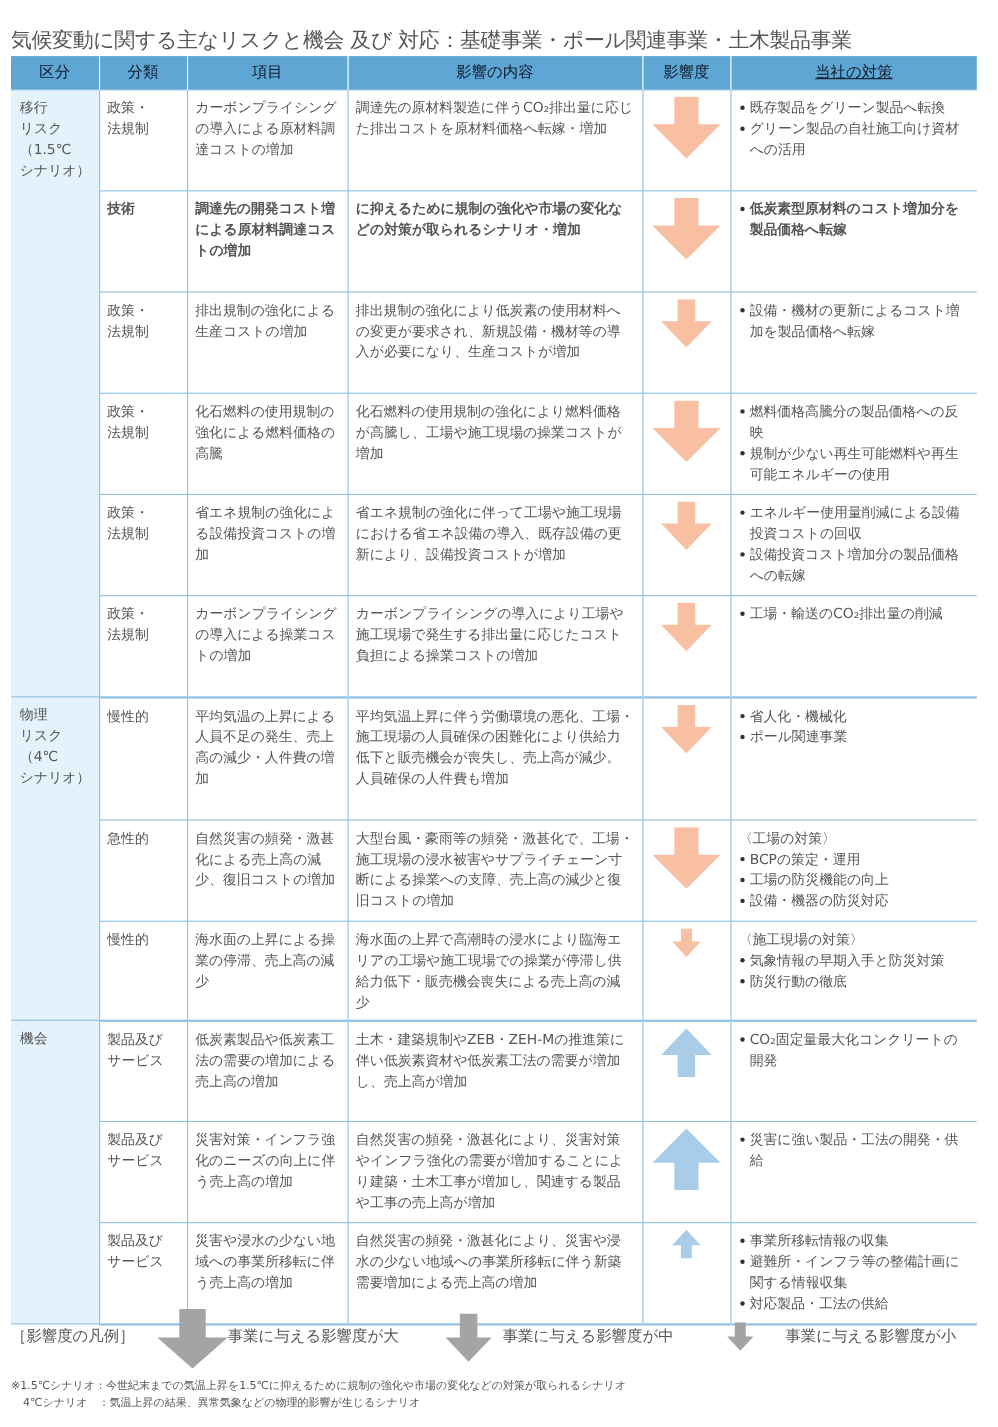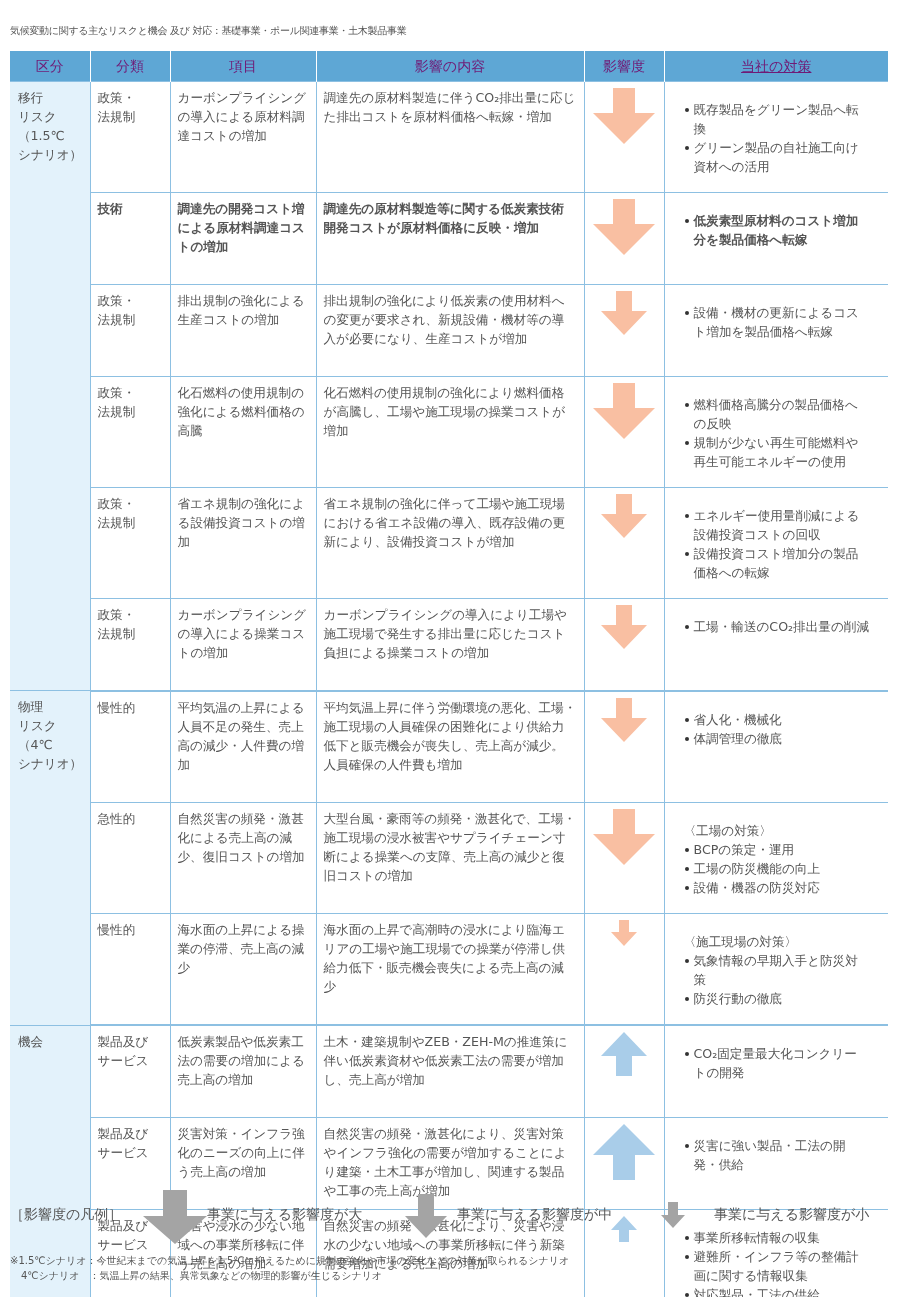--- a/index.html
+++ b/index.html
@@ -3,45 +3,45 @@
 <meta charset="utf-8">
 <style>
   html, body { margin: 0; padding: 0; background: #ffffff; }
   body {
     width: 907px; height: 1297px; position: relative; overflow: hidden;
     font-family: "DejaVu Sans", "Liberation Sans", sans-serif;
     color: #4a4a4a;
   }
   .title {
     position: absolute; left: 10px; top: 24px;
-    font-size: 10px; color: #555; letter-spacing: -0.3px;
+    font-size: 19px; color: #555; letter-spacing: -0.3px;
   }
   table.risk {
     position: absolute; left: 10px; top: 51px;
     width: 878px; border-collapse: collapse; table-layout: fixed;
     font-size: 12.6px; line-height: 19px;
   }
   table.risk th {
-    background: #5ea7d5; color: #701a75; font-weight: normal;
+    background: #5ea7d5; color: #0f172a; font-weight: normal;
     font-size: 14px; height: 30px; padding: 0;
     border-left: 1px solid #ffffff; border-right: 1px solid #ffffff;
   }
   table.risk th:first-child { border-left: none; }
   table.risk th:last-child { border-right: none; text-decoration: underline; }
   table.risk td {
     border: 1px solid #8dc0e2; vertical-align: top;
     padding: 6px 7px 4px 7px; color: #555;
   }
   table.risk tr.group-end td { border-bottom: 2px solid #8dc0e2; }
   table.risk td.kubun {
     background: #e3f2fb; border-left: none; padding-left: 8px;
   }
   table.risk td:last-child { border-right: none; }
   td.impact { text-align: center; vertical-align: middle; padding: 0; }
-  .measures { margin: 12px; padding: 0; list-style: none; }
+  .measures { margin: 0; padding: 0; list-style: none; }
   .measures li { padding-left: 10px; position: relative; }
   .measures li.b::before {
     content: ""; position: absolute; left: 1px; top: 8px;
     width: 4px; height: 4px; border-radius: 50%; background: #333;
   }
   .measures li.h { padding-left: 0; }
   .arrow { display: inline-block; }
   .legend {
     position: absolute; left: 10px; top: 1190px; width: 880px; height: 56px;
     font-size: 14px; color: #555;
@@ -95,21 +95,21 @@
         <td>
           <ul class="measures">
             <li class="b">既存製品をグリーン製品へ転換</li>
             <li class="b">グリーン製品の自社施工向け資材への活用</li>
           </ul>
         </td>
       </tr>
       <tr style="height: 92px; font-weight: bold;">
         <td style="white-space:pre-line">技術</td>
         <td>調達先の開発コスト増による原材料調達コストの増加</td>
-        <td>調達先の原材料製造等に関する低炭素技術開発コストが原材料価格に反映・増加</td>
+        <td>に抑えるために規制の強化や市場の変化などの対策が取られるシナリオ・増加</td>
         <td class="impact"><span class="arrow"><svg width="62" height="56" viewBox="0 0 62 56">
               <polygon points="20,0 42,0 42,25 62,25 31,56 0,25 20,25" fill="#f9bfa2"></polygon>
             </svg></span></td>
         <td>
           <ul class="measures">
             <li class="b">低炭素型原材料のコスト増加分を製品価格へ転嫁</li>
           </ul>
         </td>
       </tr>
       <tr style="height: 92px;">
@@ -179,21 +179,21 @@
         </td>
         <td style="white-space:pre-line">慢性的</td>
         <td>平均気温の上昇による人員不足の発生、売上高の減少・人件費の増加</td>
         <td>平均気温上昇に伴う労働環境の悪化、工場・施工現場の人員確保の困難化により供給力低下と販売機会が喪失し、売上高が減少。人員確保の人件費も増加</td>
         <td class="impact"><span class="arrow"><svg width="46" height="44" viewBox="0 0 46 44">
               <polygon points="15,0 31,0 31,20 46,20 23,44 0,20 15,20" fill="#f9bfa2"></polygon>
             </svg></span></td>
         <td>
           <ul class="measures">
             <li class="b">省人化・機械化</li>
-            <li class="b">体調管理の徹底</li>
+            <li class="b">ポール関連事業</li>
           </ul>
         </td>
       </tr>
       <tr style="height: 92px;">
         <td style="white-space:pre-line">急性的</td>
         <td>自然災害の頻発・激甚化による売上高の減少、復旧コストの増加</td>
         <td>大型台風・豪雨等の頻発・激甚化で、工場・施工現場の浸水被害やサプライチェーン寸断による操業への支障、売上高の減少と復旧コストの増加</td>
         <td class="impact"><span class="arrow"><svg width="62" height="56" viewBox="0 0 62 56">
               <polygon points="20,0 42,0 42,25 62,25 31,56 0,25 20,25" fill="#f9bfa2"></polygon>
             </svg></span></td>

